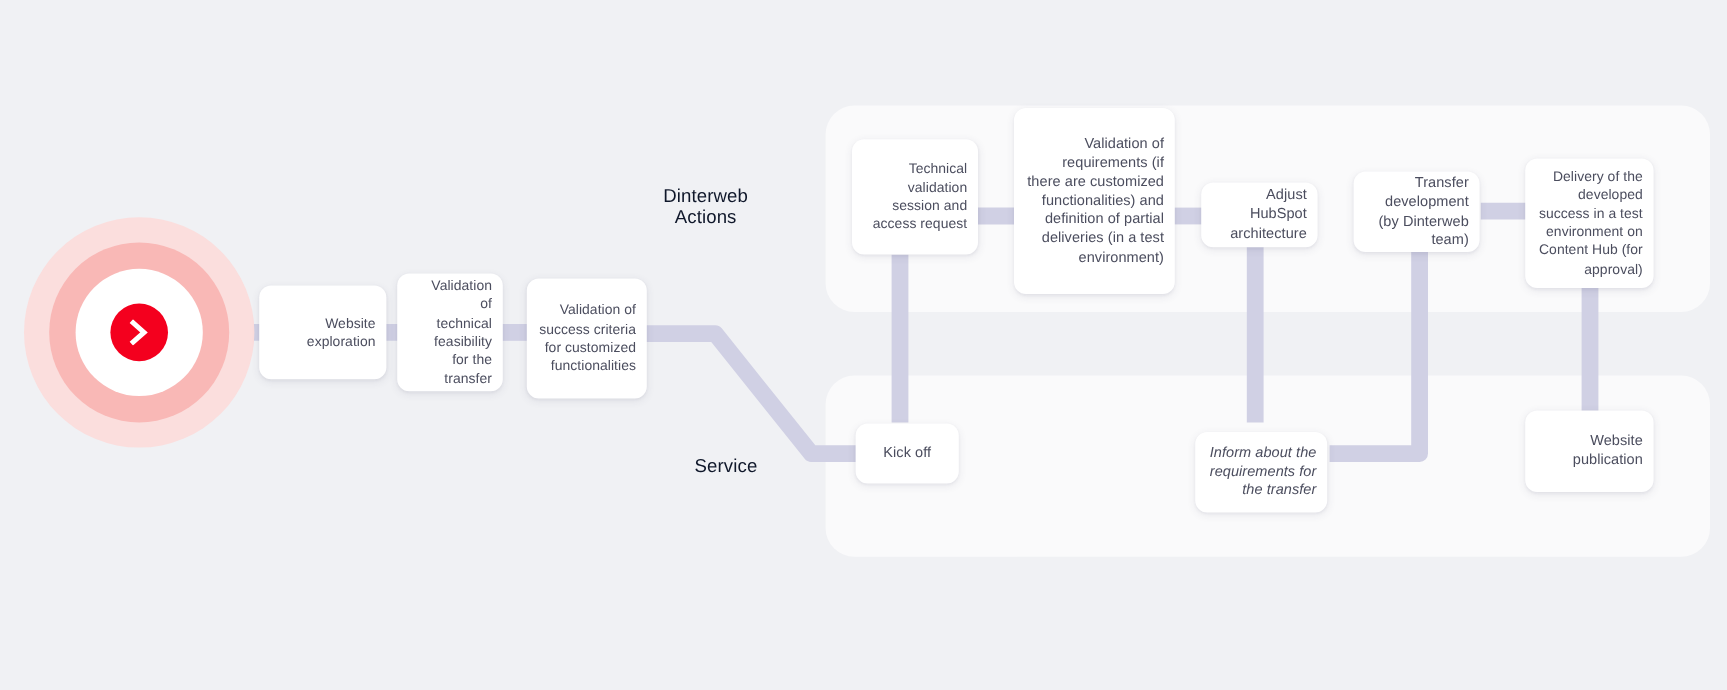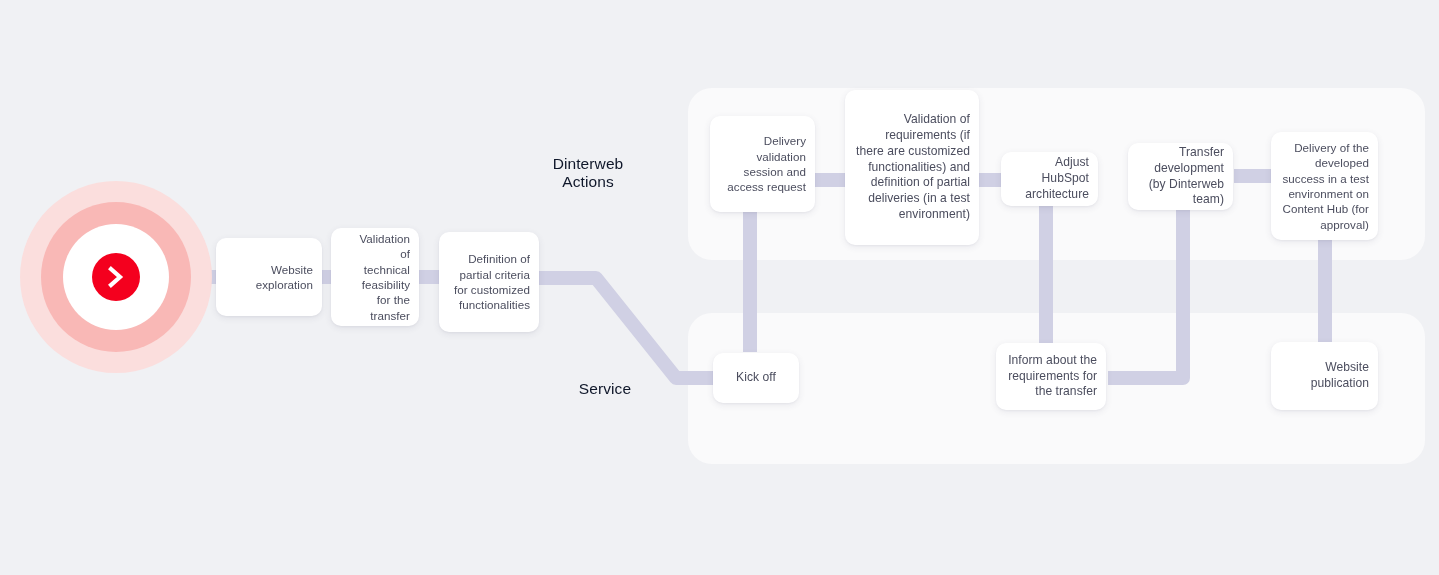--- a/index.html
+++ b/index.html
@@ -118,42 +118,42 @@
   </div>
   <div class="lane-label" id="lane-label-service">Service</div>
 
   <div class="card" style="left:216px;top:238px;width:106px;height:78px;">
     <span class="card-text">Website exploration</span>
   </div>
   <div class="card" style="left:331px;top:228px;width:88px;height:98px;padding-left:28px;">
     <span class="card-text">Validation of technical feasibility for the transfer</span>
   </div>
   <div class="card" style="left:439px;top:232px;width:100px;height:100px;">
-    <span class="card-text">Definition of partial criteria for customized functionalities</span>
+    <span class="card-text">Validation of success criteria for customized functionalities</span>
   </div>
 
   <div class="card" style="left:710px;top:116px;width:105px;height:96px;">
-    <span class="card-text">Delivery validation session and access request</span>
+    <span class="card-text">Technical validation session and access request</span>
   </div>
   <div class="card lg" style="left:845px;top:90px;width:134px;height:155px;">
     <span class="card-text">Validation of requirements (if there are customized functionalities) and definition of partial deliveries (in a test environment)</span>
   </div>
   <div class="card lg" style="left:1001px;top:152px;width:97px;height:54px;">
     <span class="card-text">Adjust HubSpot architecture</span>
   </div>
   <div class="card lg" style="left:1128px;top:143px;width:105px;height:67px;">
     <span class="card-text">Transfer development (by Dinterweb team)</span>
   </div>
   <div class="card" style="left:1271px;top:132px;width:107px;height:108px;">
     <span class="card-text">Delivery of the developed success in a test environment on Content Hub (for approval)</span>
   </div>
 
   <div class="card lg" style="left:713px;top:353px;width:86px;height:50px;">
     <span class="card-text">Kick off</span>
   </div>
-  <div class="card lg" style="left:996px;top:343px;width:110px;height:67px;">
+  <div class="card lg" style="left:996px;top:360px;width:110px;height:67px;font-style:italic;">
     <span class="card-text">Inform about the requirements for the transfer</span>
   </div>
   <div class="card lg" style="left:1271px;top:342px;width:107px;height:68px;">
     <span class="card-text">Website publication</span>
   </div>
 
 </div>
 
 </body></html>

